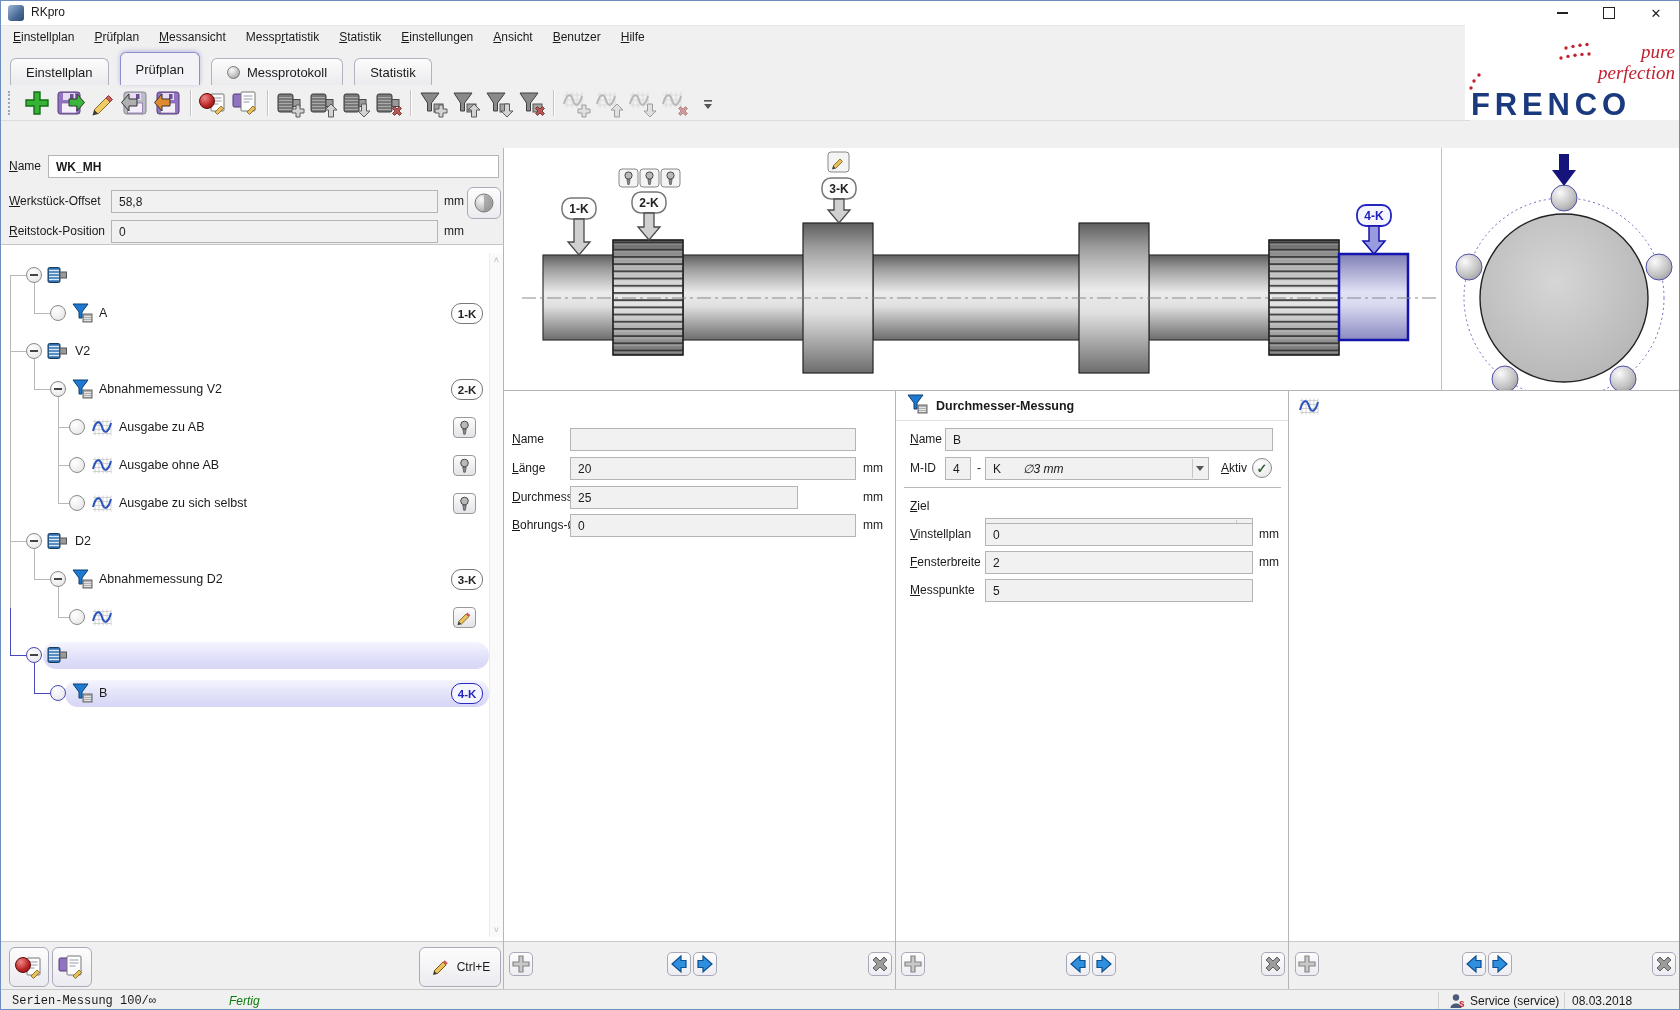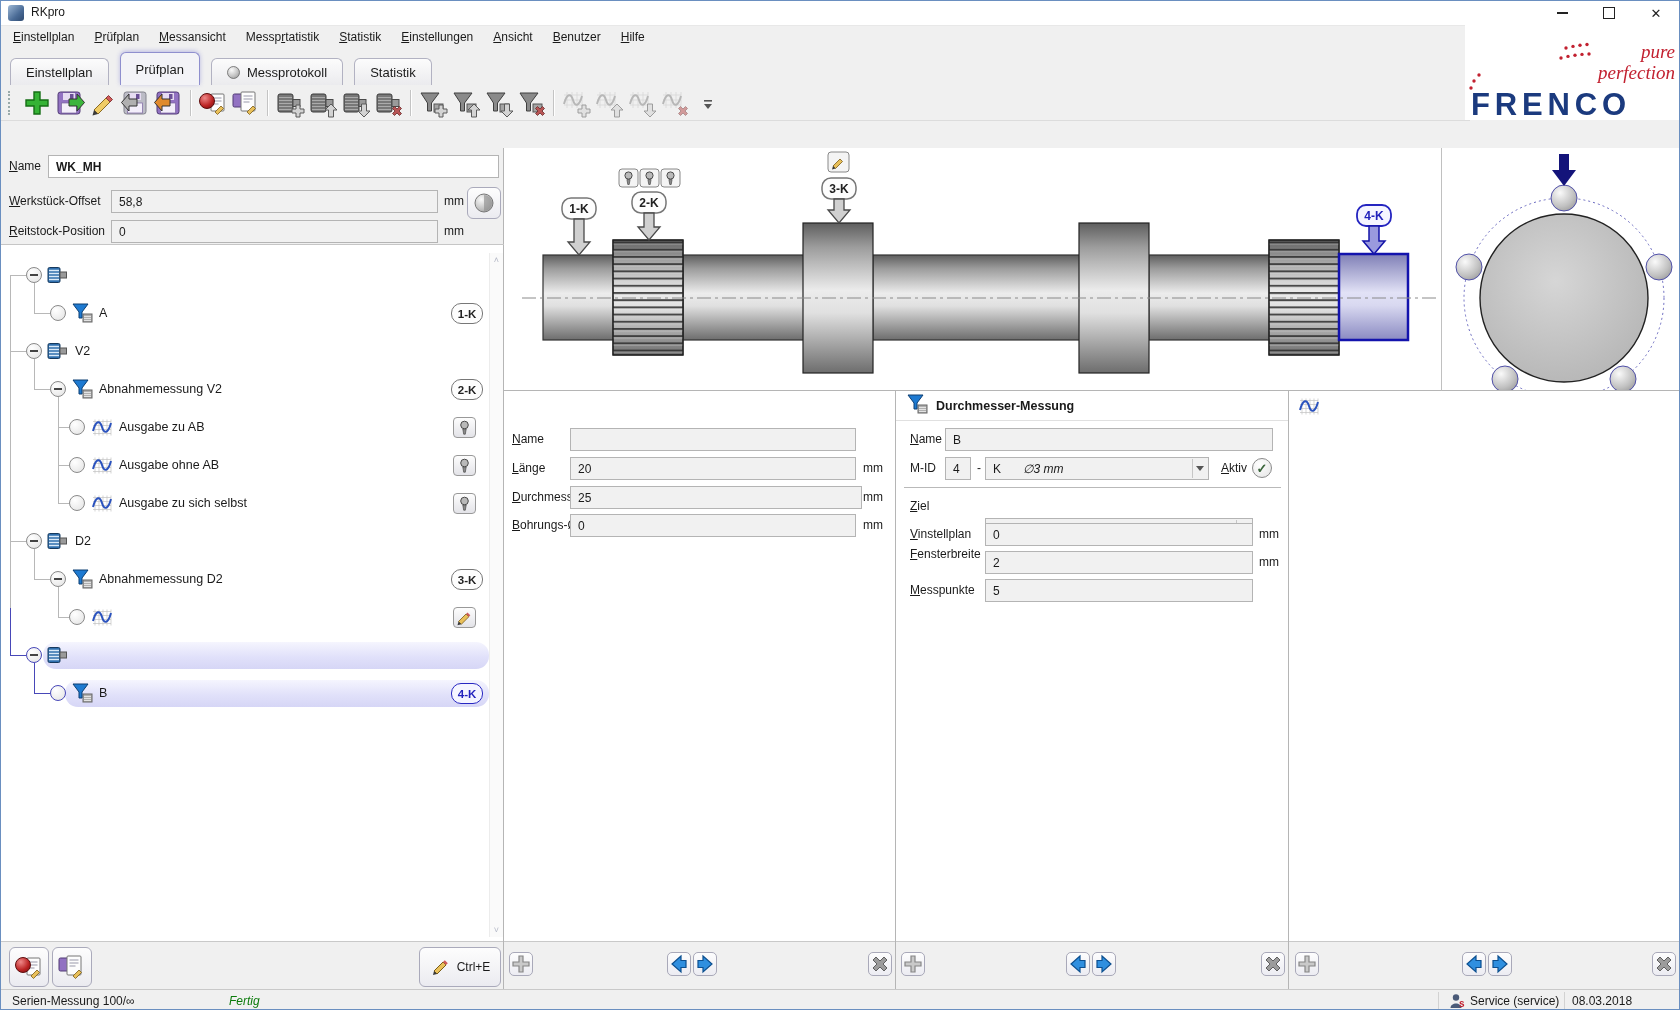--- a/index.html
+++ b/index.html
@@ -91,21 +91,21 @@
   .psep{position:absolute;height:1px;background:#b9b9b9;}
   .dd{padding-right:18px;position:relative;}
   .dd .dd-caret{position:absolute;right:1px;top:1px;width:14px;height:19px;border-left:1px solid #c6c6c6;
         display:flex;align-items:center;justify-content:center;}
   .checkc{position:absolute;width:20px;height:20px;border-radius:50%;border:1px solid #8a8a8a;box-sizing:border-box;
         background:radial-gradient(circle at 35% 30%,#fff,#e4e4e4);display:flex;align-items:center;justify-content:center;
         color:#3c663c;font-weight:bold;font-size:13px;}
   .italic{font-style:italic;}
   
   #statusbar{left:0;top:988px;width:1680px;height:22px;background:#f0f0f0;border-top:1px solid #c9c9c9;box-sizing:border-box;}
-  #status-left{left:11px;top:4px;}
+  #status-left{left:11px;top:4px;font-family:Liberation Mono, monospace;}
   #status-state{left:228px;top:4px;color:#0a7a0a;font-style:italic;}
   #status-user{left:1469px;top:4px;}
   #status-date{left:1571px;top:4px;}
 </style>
 </head>
 <body>
 
 <svg width="0" height="0" style="position:absolute">
   <defs>
     <linearGradient id="gM" x1="0" y1="0" x2="0" y2="1">
@@ -681,21 +681,21 @@
     <span class="flabel" style="top:41px"><span></span><span class="accel">N</span><span>ame</span></span>
     <div class="field" style="left:66px;top:37px;width:286px">
         <span></span>
       </div>
     <span class="flabel" style="top:70px"><span></span><span class="accel">L</span><span>änge</span></span>
     <div class="field" style="left:66px;top:66px;width:286px">
         <span>20</span>
       </div>
     <span class="unit" style="left:359px;top:70px">mm</span>
     <span class="flabel" style="top:99px"><span></span><span class="accel">D</span><span>urchmesser</span></span>
-    <div class="field" style="left:66px;top:95px;width:292px">
+    <div class="field" style="left:66px;top:95px;width:228px">
         <span>25</span>
       </div>
     <span class="unit" style="left:359px;top:99px">mm</span>
     <span class="flabel" style="top:127px"><span></span><span class="accel">B</span><span>ohrungs-Ø</span></span>
     <div class="field" style="left:66px;top:123px;width:286px">
         <span>0</span>
       </div>
     <span class="unit" style="left:359px;top:127px">mm</span>
     <div class="pfoot">
         <div class="fbtn" style="left: 5px;">
@@ -756,21 +756,21 @@
       <span>Außen-Ø</span>
       <span class="dd-caret">
           <span class="dd-arrow"></span>
         </span>
     </div>
     <span class="flabel" style="left:14px;top:136px"><span></span><span class="accel">V</span><span>instellplan</span></span>
     <div class="field" style="left:89px;top:132px;width:268px">
         <span>0</span>
       </div>
     <span class="unit" style="left:363px;top:136px">mm</span>
-    <span class="flabel" style="left:14px;top:156px"><span></span><span class="accel">F</span><span>ensterbreite</span></span>
+    <span class="flabel" style="left:14px;top:164px"><span></span><span class="accel">F</span><span>ensterbreite</span></span>
     <div class="field" style="left:89px;top:160px;width:268px">
         <span>2</span>
       </div>
     <span class="unit" style="left:363px;top:164px">mm</span>
     <span class="flabel" style="left:14px;top:192px"><span></span><span class="accel">M</span><span>esspunkte</span></span>
     <div class="field" style="left:89px;top:188px;width:268px">
         <span>5</span>
       </div>
     <div class="pfoot">
         <div class="fbtn" style="left: 5px;">

